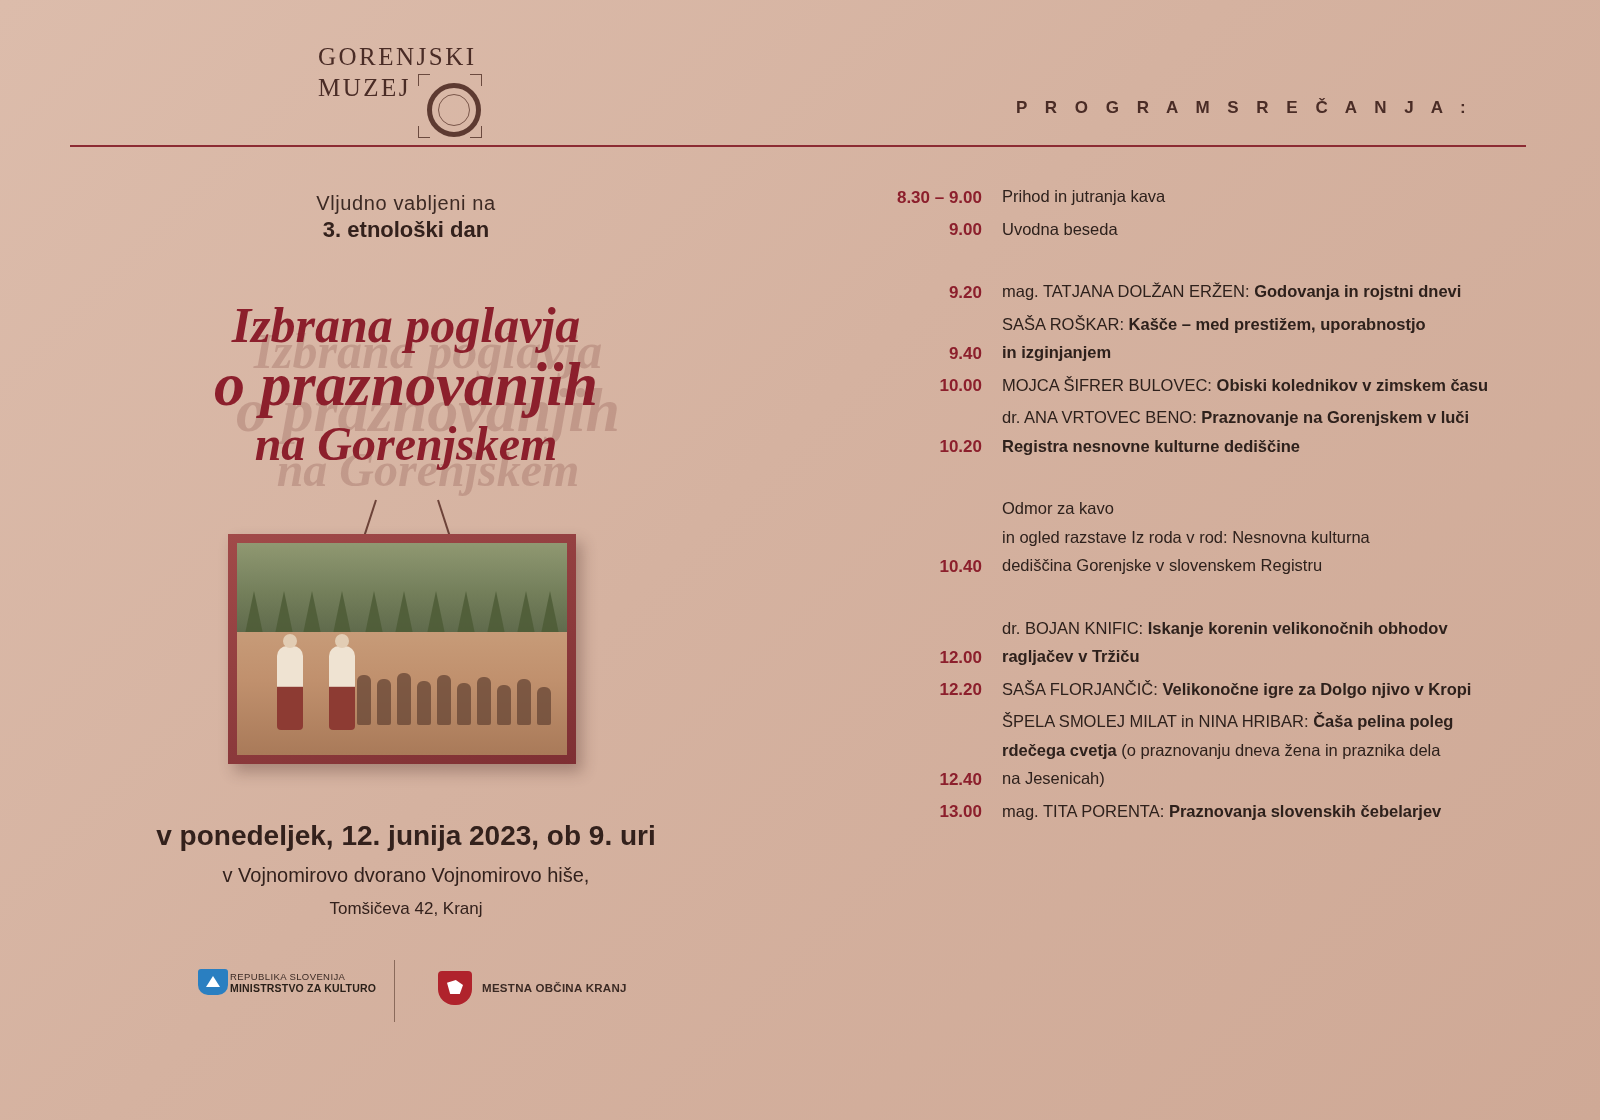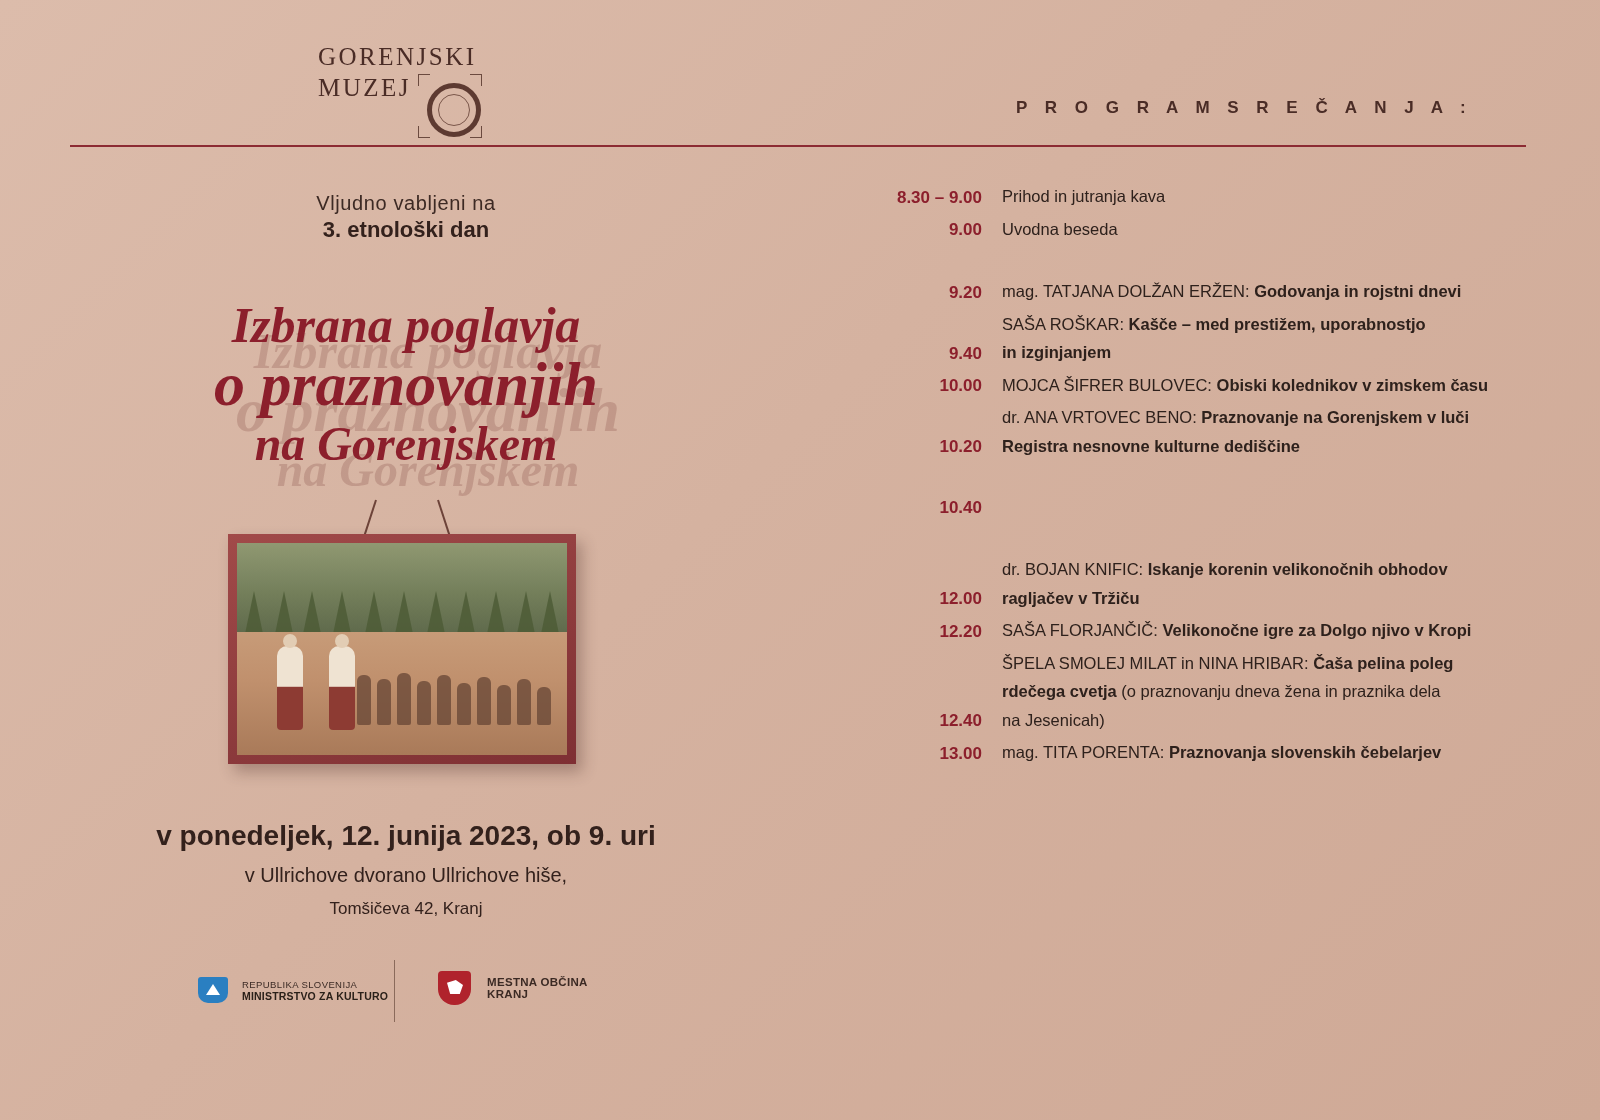--- a/index.html
+++ b/index.html
@@ -229,24 +229,24 @@
   .footer-logos {
     position: absolute;
     left: 198px;
     top: 965px;
     width: 430px;
     height: 60px;
   }
   .gov-logo {
     position: absolute;
     left: 0;
-    top: 12px;
+    top: 4px;
     display: flex;
     align-items: center;
-    gap: 14px;
+    gap: 2px;
   }
   .gov-shield {
     width: 30px; height: 26px;
     background: #2a7fc1;
     border-radius: 3px 3px 10px 10px;
     position: relative;
   }
   .gov-shield:after {
     content:"";
     position:absolute; left:8px; top:7px;
@@ -264,21 +264,21 @@
     width: 1px;
     height: 62px;
     background: #8a6a5b;
   }
   .city-logo {
     position: absolute;
     left: 240px;
     top: 6px;
     display: flex;
     align-items: center;
-    gap: 16px;
+    gap: 10px;
   }
   .city-crest {
     width: 34px; height: 34px;
     background: #b0232c;
     border-radius: 4px 4px 16px 16px;
     position: relative;
   }
   .city-crest:after {
     content:"";
     position:absolute; left:9px; top:9px;
@@ -392,21 +392,21 @@
         <span style="left:280px;height:46px"></span>
         <span style="left:300px;height:38px"></span>
       </div>
       <div class="dancer" style="left:40px"></div>
       <div class="dancer" style="left:92px"></div>
     </div>
   </div>
 
   <div class="details">
     <div class="d1">v ponedeljek, 12. junija 2023, ob 9. uri</div>
-    <div class="d2">v Ullrichove dvorano Ullrichove hiše,</div>
+    <div class="d2">v Vojnomirovo dvorano Vojnomirovo hiše,</div>
     <div class="d3">Tomšičeva 42, Kranj</div>
   </div>
 
   <div class="footer-logos">
     <div class="gov-logo">
       <div class="gov-shield"></div>
       <div>
         <div class="gov-text-1">REPUBLIKA SLOVENIJA</div>
         <div class="gov-text-2">MINISTRSTVO ZA KULTURO</div>
       </div>
@@ -454,20 +454,25 @@
       <div class="prow">
         <div class="ptime">10.20</div>
         <div class="ptext">
           <div>dr. ANA VRTOVEC BENO: <b>Praznovanje na Gorenjskem v luči</b></div>
           <div><b>Registra nesnovne kulturne dediščine</b></div>
         </div>
       </div>
       <div class="gap-md"></div>
       <div class="prow">
         <div class="ptime">10.40</div>
+        <div class="ptext">
+          <div>Odmor za kavo</div>
+          <div>in ogled razstave Iz roda v rod: Nesnovna kulturna</div>
+          <div>dediščina Gorenjske v slovenskem Registru</div>
+        </div>
       </div>
       <div class="gap-md"></div>
       <div class="prow">
         <div class="ptime">12.00</div>
         <div class="ptext">
           <div>dr. BOJAN KNIFIC: <b>Iskanje korenin velikonočnih obhodov</b></div>
           <div><b>ragljačev v Tržiču</b></div>
         </div>
       </div>
       <div class="prow">

